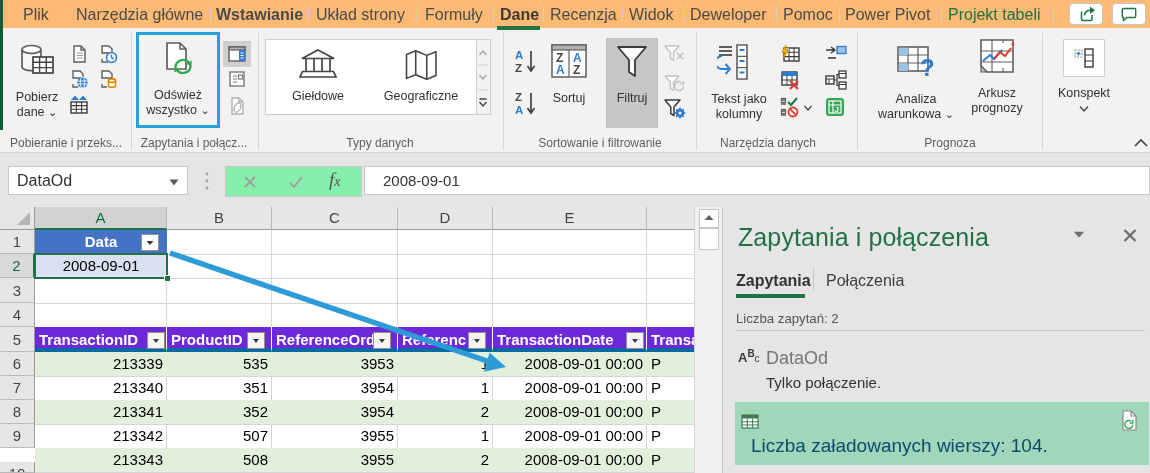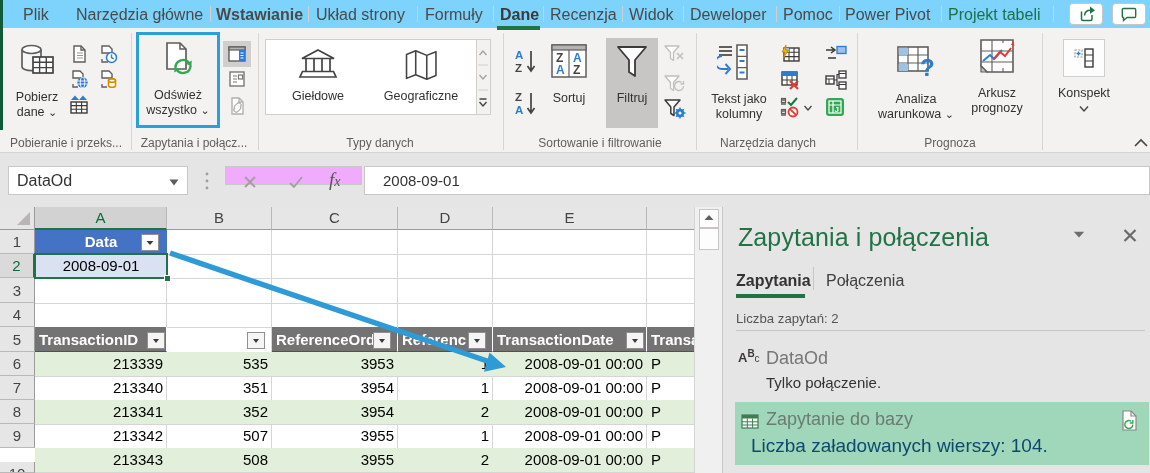--- a/index.html
+++ b/index.html
@@ -1,49 +1,49 @@
 <!DOCTYPE html>
 <html><head>
 <meta charset="utf-8">
 <style>
 * { margin:0; padding:0; box-sizing:border-box; }
 html,body { width:1150px; height:473px; overflow:hidden; }
 body { font-family:"Liberation Sans", sans-serif; }
 #app { position:relative; width:1150px; height:473px; background:#fff; overflow:hidden; }
 
 
-#tabbar { position:absolute; left:0; top:0; width:1150px; height:28px; background:#7dd3fc; }
+#tabbar { position:absolute; left:0; top:0; width:1150px; height:28px; background:#fdba74; }
 #tabbar .greenedge { position:absolute; left:0; top:0; width:3px; height:130px; background:#115c38; z-index:5; }
 .tab { position:absolute; top:0; height:28px; line-height:29px; font-size:16px; color:#4a4a4a; white-space:nowrap; }
 .tabsep { position:absolute; top:6px; height:16px; width:1px; background:#d2d0ce; }
 .tab.active { color:#3b3a39; font-weight:bold; }
 .tab.green { color:#1e7145; }
 #daneline { position:absolute; left:497px; top:26px; width:43px; height:4px; background:#217346; z-index:30; }
 .topbtn { position:absolute; top:3px; width:34px; height:22px; border:1px solid #c8c6c4; border-radius:4px; background:#fff; }
 
 
 #ribbon { position:absolute; left:0; top:28px; width:1150px; height:125px; background:#f3f2f1; border-bottom:1px solid #d5d3d1; }
 .gsep { position:absolute; top:5px; height:117px; width:1px; background:#d8d6d4; }
 .glabel { position:absolute; top:108px; height:14px; font-size:12px; color:#605e5c; text-align:center; white-space:nowrap; }
 .bigbtn { position:absolute; top:3px; text-align:center; }
 .bigbtn .txt { font-size:12.5px; color:#323130; line-height:14.5px; margin-top:7px; }
 .smicon { position:absolute; }
 
 
 #fbar { position:absolute; left:0; top:153px; width:1150px; height:54px; background:#e6e5e5; }
 #namebox { position:absolute; left:8px; top:13px; width:180px; height:29px; background:#fff; border:1px solid #c9c8c7; font-size:16px; color:#333; line-height:28px; padding-left:8px; }
-#fxbox { position:absolute; left:225px; top:13px; width:137px; height:19px; background:#f0abfc; border:1px solid #c9c8c7; }
+#fxbox { position:absolute; left:225px; top:13px; width:137px; height:31px; background:#86efac; border:1px solid #c9c8c7; }
 #ftext { position:absolute; left:364px; top:13px; width:786px; height:29px; background:#fff; border:1px solid #c9c8c7; font-size:15px; color:#333; line-height:28px; padding-left:18px; }
 
 
 #grid { position:absolute; left:0; top:207px; width:694px; height:266px; background:#fff; font-size:15px; }
 .colhead { position:absolute; top:0; height:23px; background:#e6e6e6; border-right:1px solid #b9b9b9; border-bottom:1px solid #9b9b9b; color:#444; text-align:center; line-height:21px; font-size:15px; }
 .rowhead { position:absolute; left:0; width:35px; background:#e6e6e6; border-right:1px solid #9b9b9b; border-bottom:1px solid #b9b9b9; color:#444; text-align:center; font-size:15px; }
 .cell { position:absolute; border-right:1px solid #d6d6d6; border-bottom:1px solid #d6d6d6; white-space:nowrap; overflow:hidden; }
-.ghead { background:#737373; color:#fff; font-weight:bold; border-right:1px solid #fff; border-bottom:1px solid #0369a1; padding-left:4px; }
+.ghead { background:#6d28d9; color:#fff; font-weight:bold; border-right:1px solid #fff; border-bottom:4px solid #0369a1; padding-left:4px; }
 .band { background:#e2efda; }
 
 .fbtn { position:absolute; top:125px; width:18px; height:17px; background:#f5f5f5; border:1px solid #909090; }
 .fbtn:after { content:""; position:absolute; left:4.5px; top:6px; border-left:3.5px solid transparent; border-right:3.5px solid transparent; border-top:4.5px solid #3b3a39; }
 .trow { position:absolute; left:35px; width:659px; height:24px; line-height:23px; }
 .trow span { position:absolute; top:0; }
 .ca { left:0;   width:128px; text-align:right; }
 .cb { left:132px; width:101px; text-align:right; }
 .cc { left:237px; width:122px; text-align:right; }
 .cd { left:363px; width:91px;  text-align:right; }
@@ -408,20 +408,21 @@
     <div style="position:absolute; left:141px; top:27px; width:18px; height:17px; background:#fdfdfd; border:1px solid #909090;">
       <svg width="16" height="15" viewBox="0 0 16 15">
           <path d="M4.5 6 l3.5 4 3.5-4 z" fill="#3b3a39"></path>
         </svg>
     </div>
 
     <div style="position:absolute; left:34px; top:46px; width:134px; height:26px; background:#d9e1f2; border:2px solid #217346; text-align:center; line-height:22px; color:#000;">2008-09-01</div>
     <div style="position:absolute; left:164px; top:68px; width:7px; height:7px; background:#217346; border:1px solid #fff;"></div>
 
     <div class="cell ghead" style="left:35px;  top:120px; width:132px; height:25px; line-height:26px;">TransactionID</div>
+    <div class="cell ghead" style="left:167px; top:120px; width:105px; height:25px; line-height:26px;">ProductID</div>
     <div class="cell ghead" style="left:272px; top:120px; width:126px; height:25px; line-height:26px;">ReferenceOrd</div>
     <div class="cell ghead" style="left:398px; top:120px; width:95px; height:25px; line-height:26px;">Referenc</div>
     <div class="cell ghead" style="left:493px; top:120px; width:154px; height:25px; line-height:26px;">TransactionDate</div>
     <div class="cell ghead" style="left:647px; top:120px; width:47px; height:25px; line-height:26px; border-right:none;">Transa</div>
 
     <div class="fbtn" style="left:147px;"></div>
     <div class="fbtn" style="left:247px;"></div>
     <div class="fbtn" style="left:373px;"></div>
     <div class="fbtn" style="left:468px;"></div>
     <div class="fbtn" style="left:626px;"></div>
@@ -506,21 +507,20 @@
     </div>
     <div style="position:absolute; left:43px; top:141px; font-size:18px; color:#767676;">DataOd</div>
     <div style="position:absolute; left:43px; top:167px; font-size:15px; color:#333;">Tylko połączenie.</div>
 
     <div style="position:absolute; left:12px; top:195px; width:414px; height:63px; background:#a0d6b9;">
       <svg style="position:absolute; left:6px; top:12px;" width="18" height="16" viewBox="0 0 18 16">
           <rect x="1" y="1" width="16" height="13" fill="#fff" stroke="#3f7c52" stroke-width="1.2"></rect>
           <rect x="1" y="1" width="16" height="3.5" fill="#3f7c52"></rect>
           <path d="M1 7.8 h16 M1 11 h16 M6.3 4.5 v9.5 M11.6 4.5 v9.5" stroke="#3f7c52" stroke-width="1"></path>
         </svg>
-      <div style="position:absolute; left:31px; top:7px; font-size:18px; color:#6a7d71;">Zapytanie do bazy</div>
       <div style="position:absolute; left:16px; top:33px; font-size:19px; color:#0c4a6e;">Liczba załadowanych wierszy: 104.</div>
       <svg style="position:absolute; right:10px; top:8px;" width="20" height="22" viewBox="0 0 20 22">
           <path d="M4 1 h8 l5 5 v14 h-13 z" fill="#fff" stroke="#8a8886" stroke-width="1.2"></path>
           <path d="M12 1 v5 h5" fill="none" stroke="#8a8886" stroke-width="1.2"></path>
           <path d="M13.8 14.5 a4 4 0 1 1-1.8-3.3 M13.8 10 v3 h-3" fill="none" stroke="#33a852" stroke-width="1.4"></path>
         </svg>
     </div>
   </div>
 </div>
 

